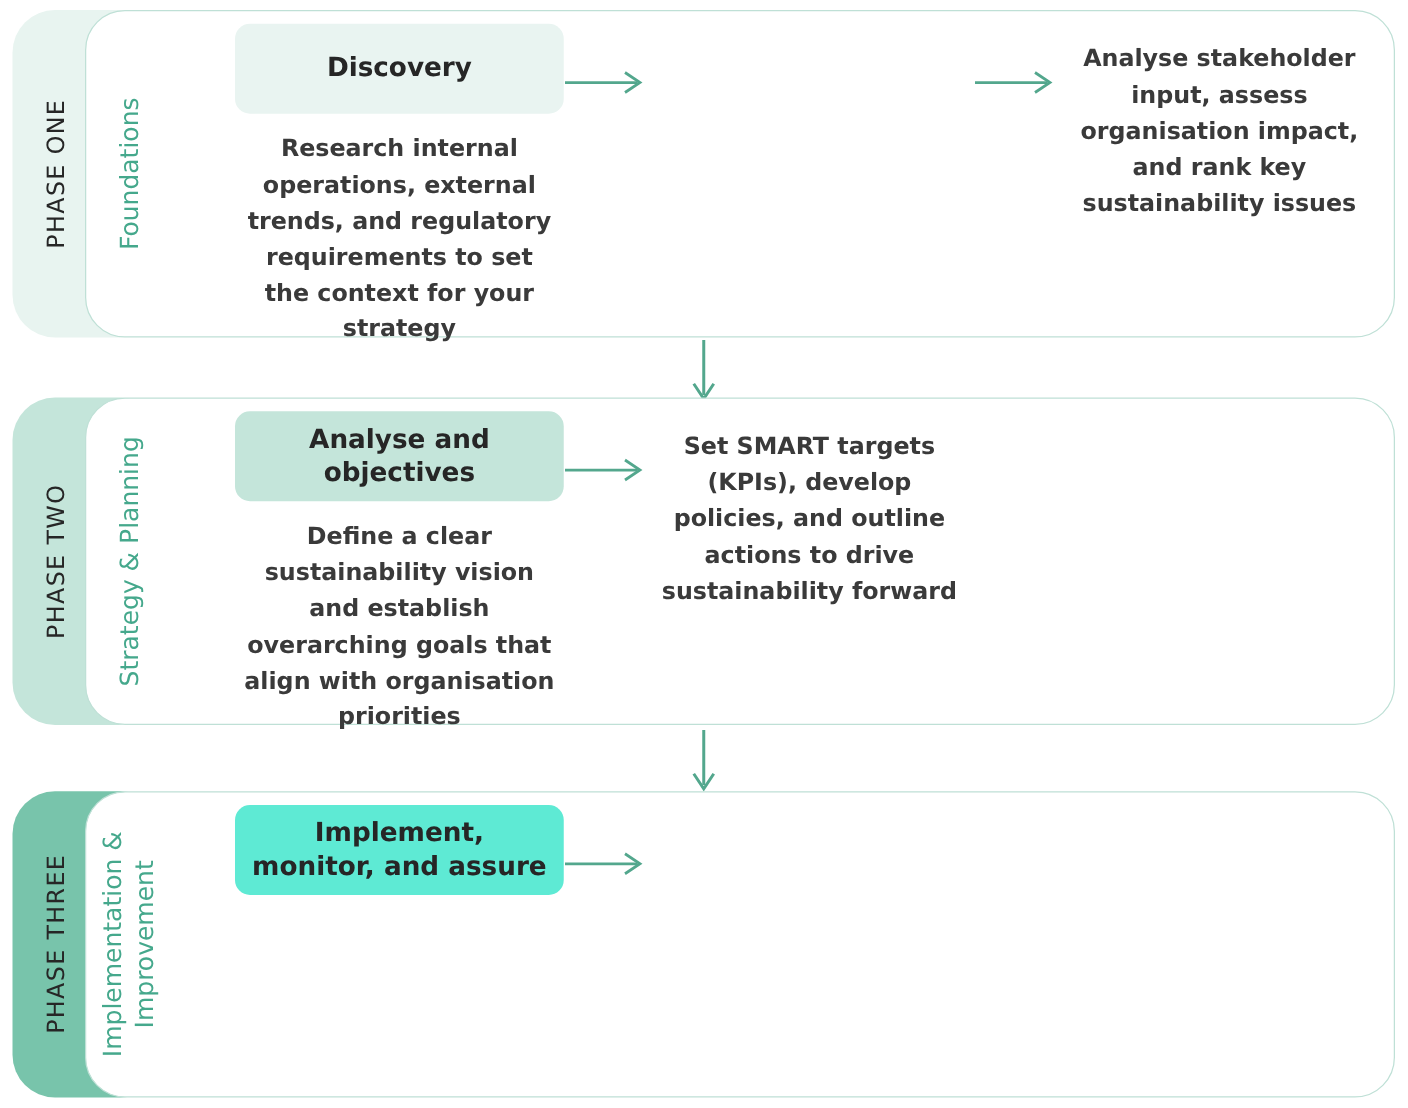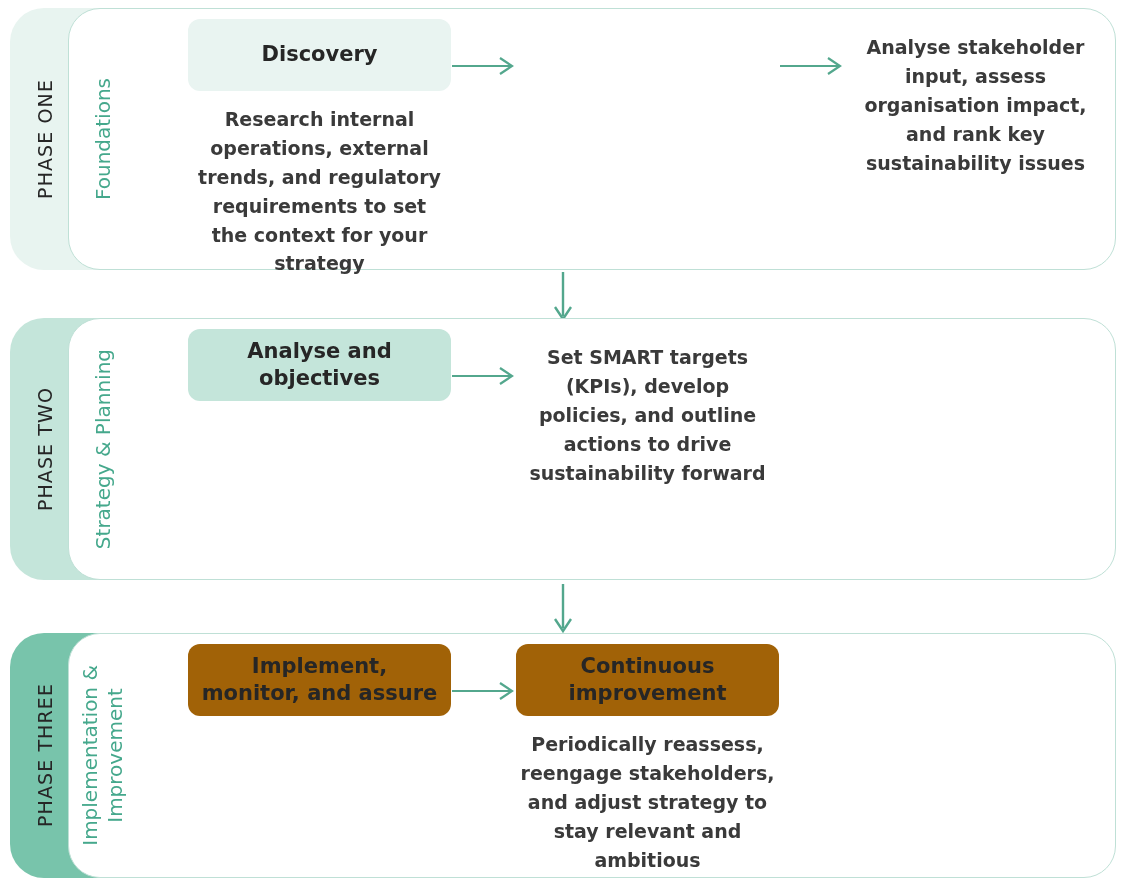--- a/index.html
+++ b/index.html
@@ -149,21 +149,21 @@
   .v-arrow.v2 { top: 584px; }
 
   
   .p1 .phase-tab  { background: #e8f4f0; }
   .p1 .step-box   { background: #e9f4f1; }
 
   .p2 .phase-tab  { background: #c4e5da; }
   .p2 .step-box   { background: #c4e5da; }
 
   .p3 .phase-tab  { background: #78c4ab; }
-  .p3 .step-box   { background: #a16207; }
+  .p3 .step-box   { background: #5eead4; }
 </style>
 </head>
 <body>
 
 <div class="diagram">
 
   <div class="phase-row p1">
     <div class="phase-tab">
       <span class="phase-tab-label">PHASE ONE</span>
     </div>
@@ -215,20 +215,21 @@
       <span class="phase-tab-label">PHASE TWO</span>
     </div>
     <div class="phase-card">
       <div class="phase-subtitle-wrap">
         <span class="phase-subtitle">Strategy &amp; Planning</span>
       </div>
       <div class="steps">
 
         <div class="step s1">
           <div class="step-box">Analyse and objectives</div>
+          <div class="step-desc">Define a clear sustainability vision and establish overarching goals that align with organisation priorities</div>
         </div>
 
         <div class="h-arrow a1">
           <svg width="64" height="22" viewBox="0 0 64 22">
             <line x1="0" y1="11" x2="58" y2="11" stroke="#53a78d" stroke-width="2.2"></line>
             <polyline points="48,3 60,11 48,19" fill="none" stroke="#53a78d" stroke-width="2.2"></polyline>
           </svg>
         </div>
 
         <div class="step s2">
@@ -261,22 +262,18 @@
           <div class="step-box">Implement, monitor, and assure</div>
         </div>
 
         <div class="h-arrow a1">
           <svg width="64" height="22" viewBox="0 0 64 22">
             <line x1="0" y1="11" x2="58" y2="11" stroke="#53a78d" stroke-width="2.2"></line>
             <polyline points="48,3 60,11 48,19" fill="none" stroke="#53a78d" stroke-width="2.2"></polyline>
           </svg>
         </div>
 
-        <div class="step s2">
-          <div class="step-box">Continuous improvement</div>
-          <div class="step-desc">Periodically reassess, reengage stakeholders, and adjust strategy to stay relevant and ambitious</div>
-        </div>
 
       </div>
     </div>
   </div>
 
 </div>
 
 </body></html>

